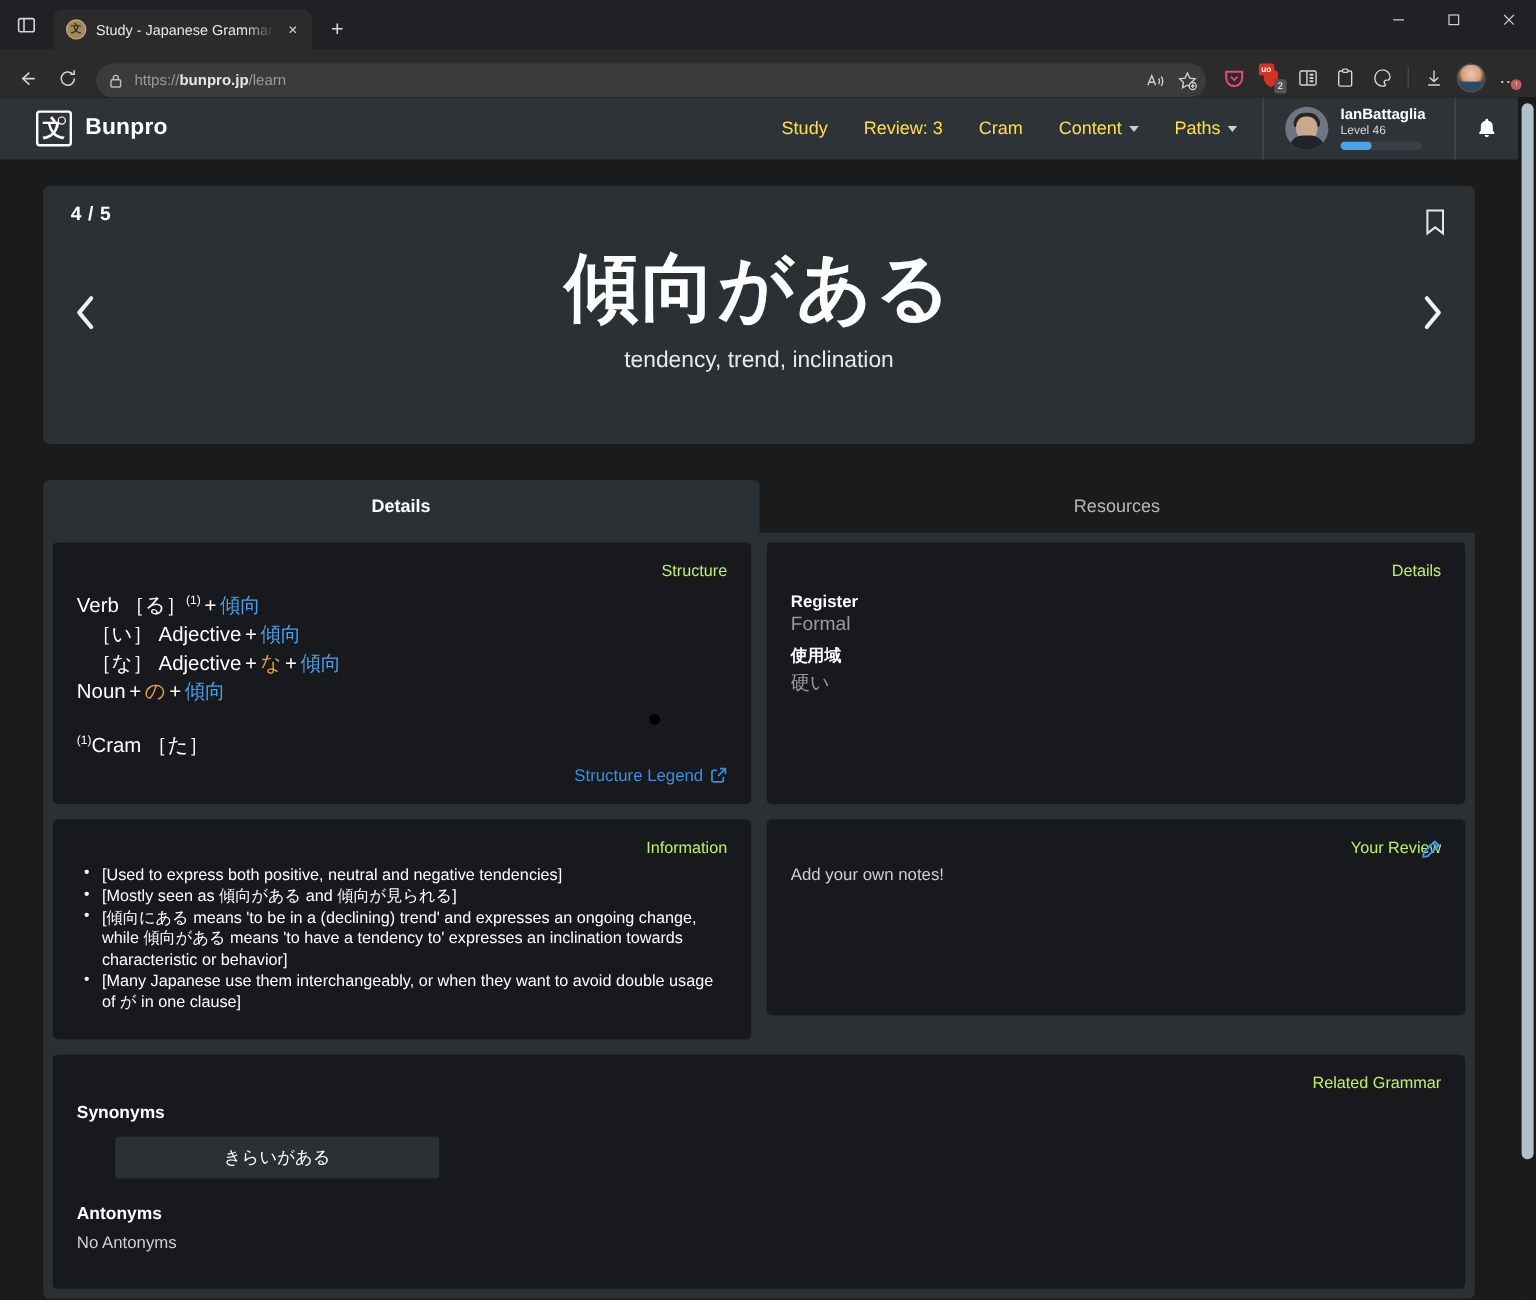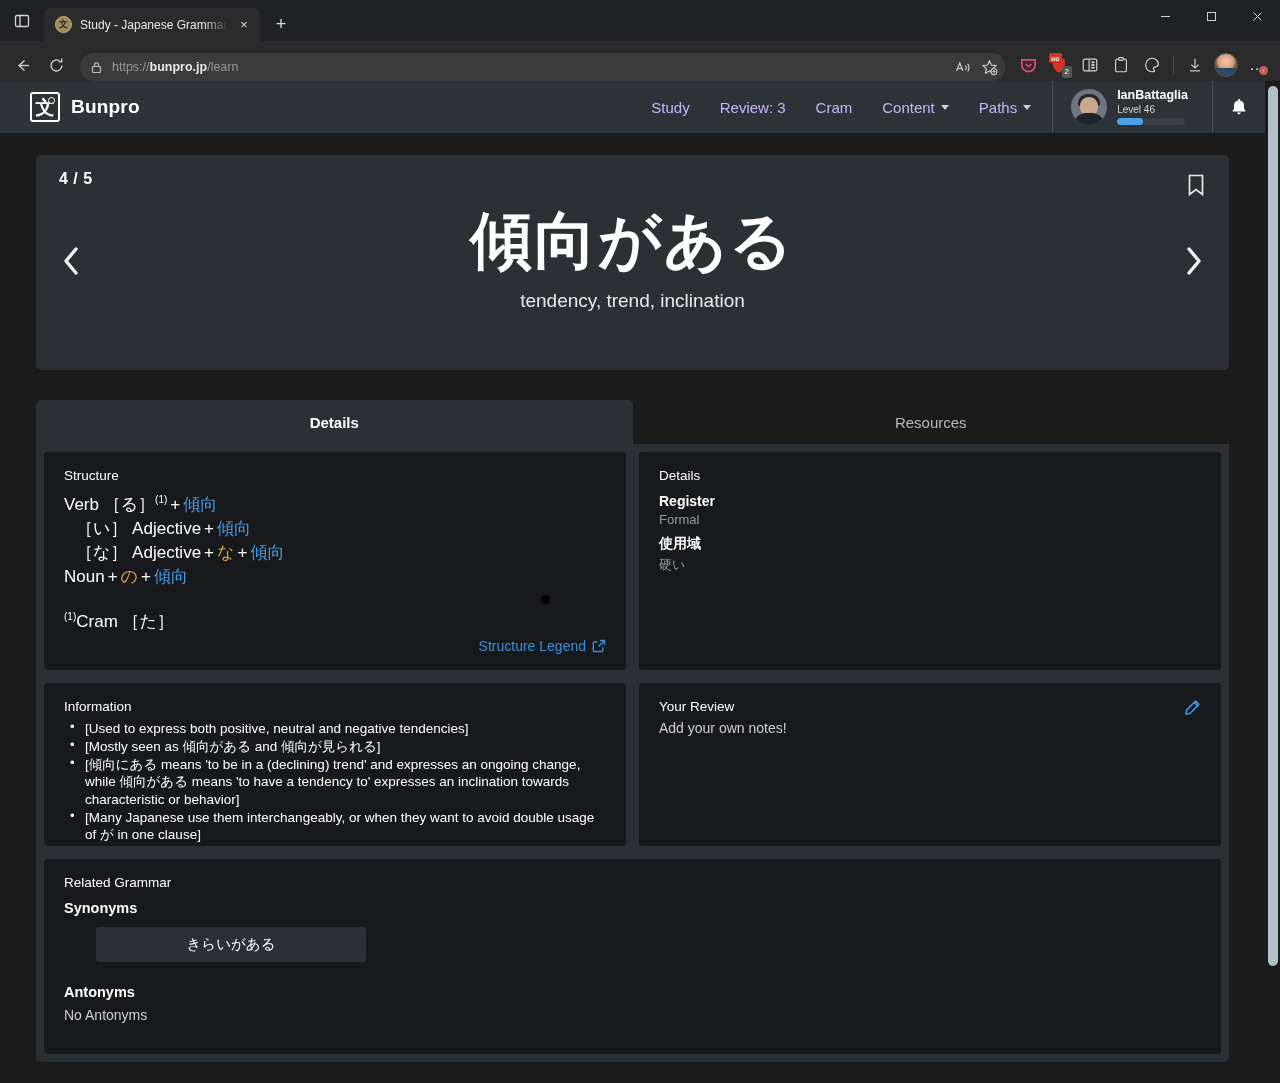--- a/index.html
+++ b/index.html
@@ -100,21 +100,21 @@
   .brand { display:flex; align-items:center; gap:11px; }
   .brand-logo {
     width:30px; height:30px; border:2px solid #fff; border-radius:3px;
     display:flex; align-items:center; justify-content:center;
     font-size:19px; color:#fff; font-weight:600; line-height:1; position:relative;
   }
   .brand-logo::after{ content:""; position:absolute; right:3px; top:3px; width:5px; height:5px; border:1.5px solid #fff; border-radius:50%; background:#2e3338;}
   .brand-name { color:#fff; font-size:19px; font-weight:600; letter-spacing:.2px; }
   .nav { margin-left:auto; display:flex; align-items:center; height:100%; }
   .nav-item {
-    color:#c4b5fd; font-size:15px; padding: 0 15px; height:100%;
+    color:#fde047; font-size:15px; padding: 0 15px; height:100%;
     display:flex; align-items:center; white-space:nowrap;
   }
   .caret { display:inline-block; margin-left:6px; border-left:4px solid transparent; border-right:4px solid transparent; border-top:5px solid #cfcfcf; }
   .nav-div { width:1px; height:52px; background:#474c52; margin: 0 0 0 6px; }
   .userbox { display:flex; align-items:center; gap:10px; padding: 0 18px; height:52px; }
   .avatar-big {
     width:36px; height:36px; border-radius:50%; overflow:hidden; position:relative;
     background:#6e7781; flex:0 0 36px;
   }
   .avatar-big .face { position:absolute; left:50%; top:22%; transform:translateX(-50%);
@@ -151,21 +151,21 @@
   .tabs { display:flex; margin-top:30px; }
   .tab-btn {
     flex:1; height:44px; display:flex; align-items:center; justify-content:center;
     font-size:15px; color:#b9b9b9; background:transparent;
   }
   .tab-btn.active { background:#2b3035; color:#fff; font-weight:700; border-radius:5px 5px 0 0; }
 
   .panels { background:#2b3035; border-radius:0 0 5px 5px; padding:8px; }
   .grid2 { display:flex; gap:13px; }
   .card { background:#17191c; border-radius:4px; padding:16px 20px; }
-  .card-label { color:#ffffff; font-size:13.5px; margin-bottom:10px; }
+  .card-label { color:#bef264; font-size:13.5px; margin-bottom:10px;text-align:right; }
 
   .col-left { width:50%; }
   .col-right { width:50%; }
 
   .struct-card { height:218px; position:relative; }
   .struct-line { font-size:17px; color:#fff; line-height:1.42; white-space:nowrap; }
   .struct-line .ind { display:inline-block; width:12px; }
   .kw-blue { color:#4a9fe8; }
   .kw-orange { color:#eb9f3e; }
   .plus { color:#fff; margin: 0 3px; }
@@ -173,23 +173,23 @@
   .struct-foot { font-size:17px; color:#fff; margin-top:20px; }
   .legend-link {
     position:absolute; right:20px; bottom:16px; color:#3b8fdd; font-size:14px;
     display:flex; align-items:center; gap:6px;
   }
   .cursor-dot { position:absolute; left:497px; top:143px; width:9px; height:9px; border-radius:50%; background:#000; }
 
   .details-card { height:218px; }
   .d-key { color:#fff; font-size:14px; font-weight:700; margin-top:8px; }
   .d-key.first { margin-top:0; }
-  .d-val { color:#9a9a9a; font-size:13px; margin-top:3px; }
-
-  .info-card { height:163px; }
+  .d-val { color:#9a9a9a; font-size:16px; margin-top:3px; }
+
+  .info-card { height:183px; }
   .info-list { list-style:none; }
   .info-list li { position:relative; padding-left:21px; color:#fff; font-size:13.5px; line-height:1.27; margin-bottom:1px; }
   .info-list li::before { content:"•"; position:absolute; left:6px; top:-1px; color:#fff; font-size:13px;}
 
   .notes-card { height:163px; position:relative; }
   .notes-text { color:#cfcfcf; font-size:14px; }
   .pencil { position:absolute; right:20px; top:16px; color:#3b9bf0; }
 
   .related-card { margin-top:13px; height:195px; }
   .rg-head { color:#fff; font-size:14.5px; font-weight:700; }

